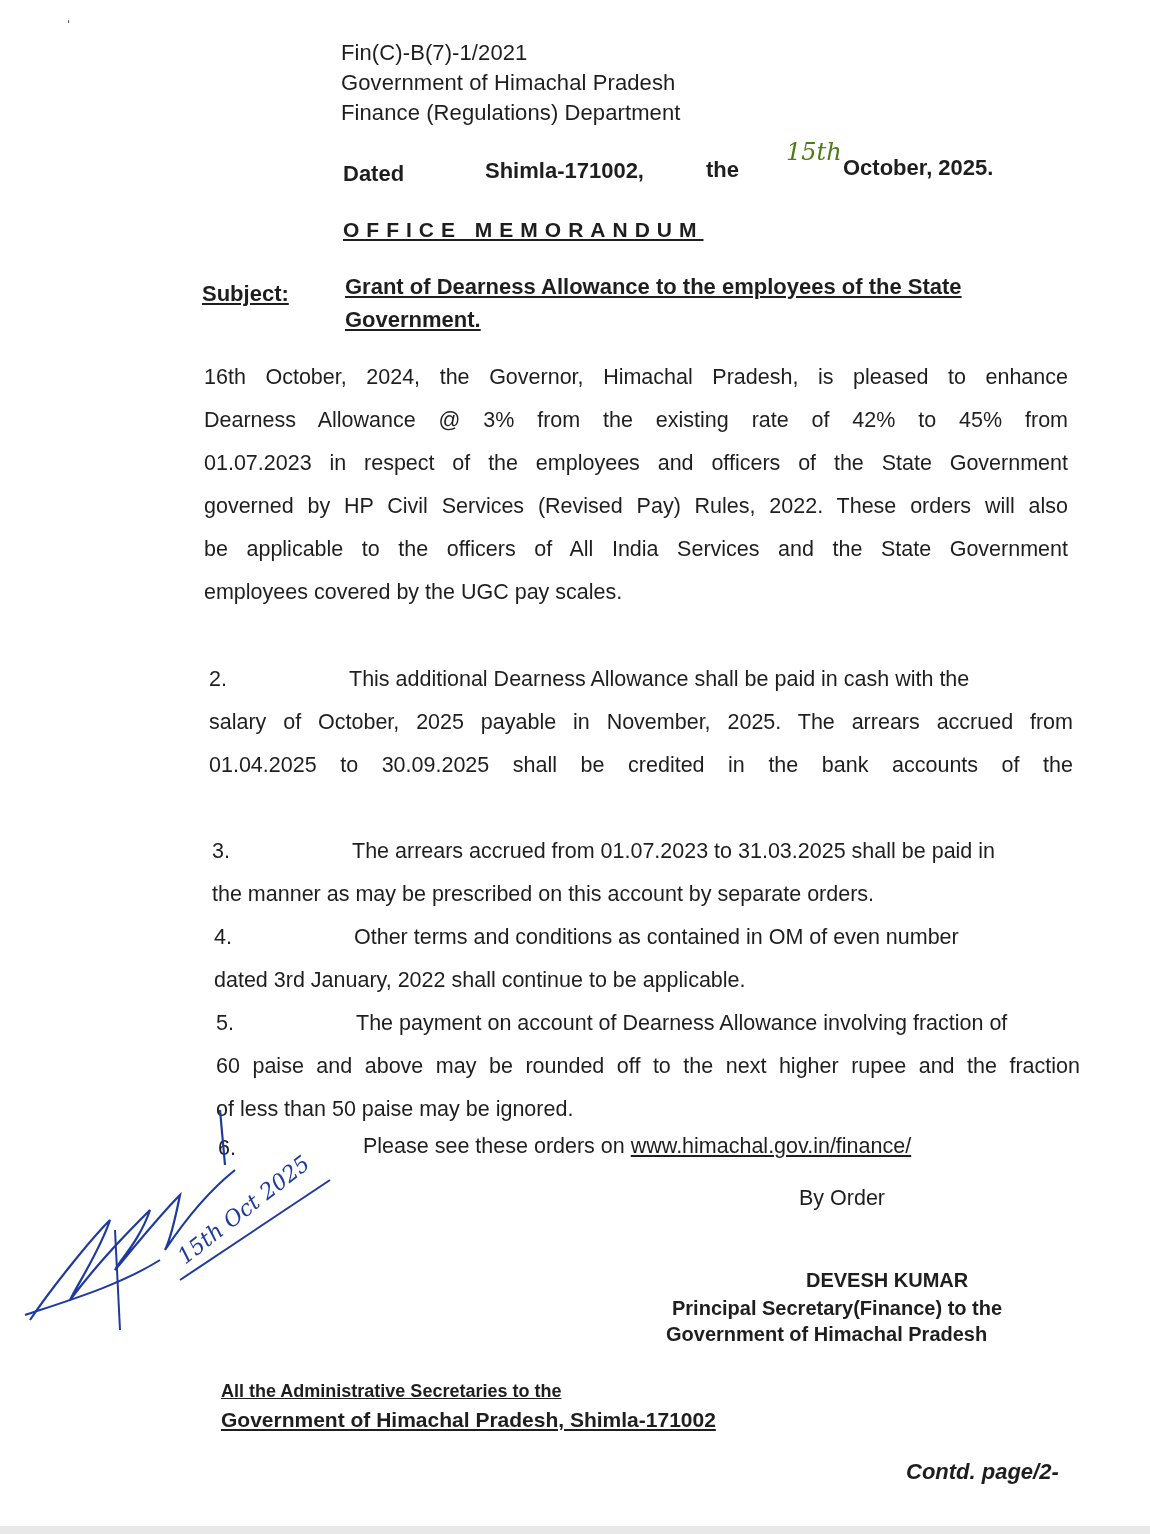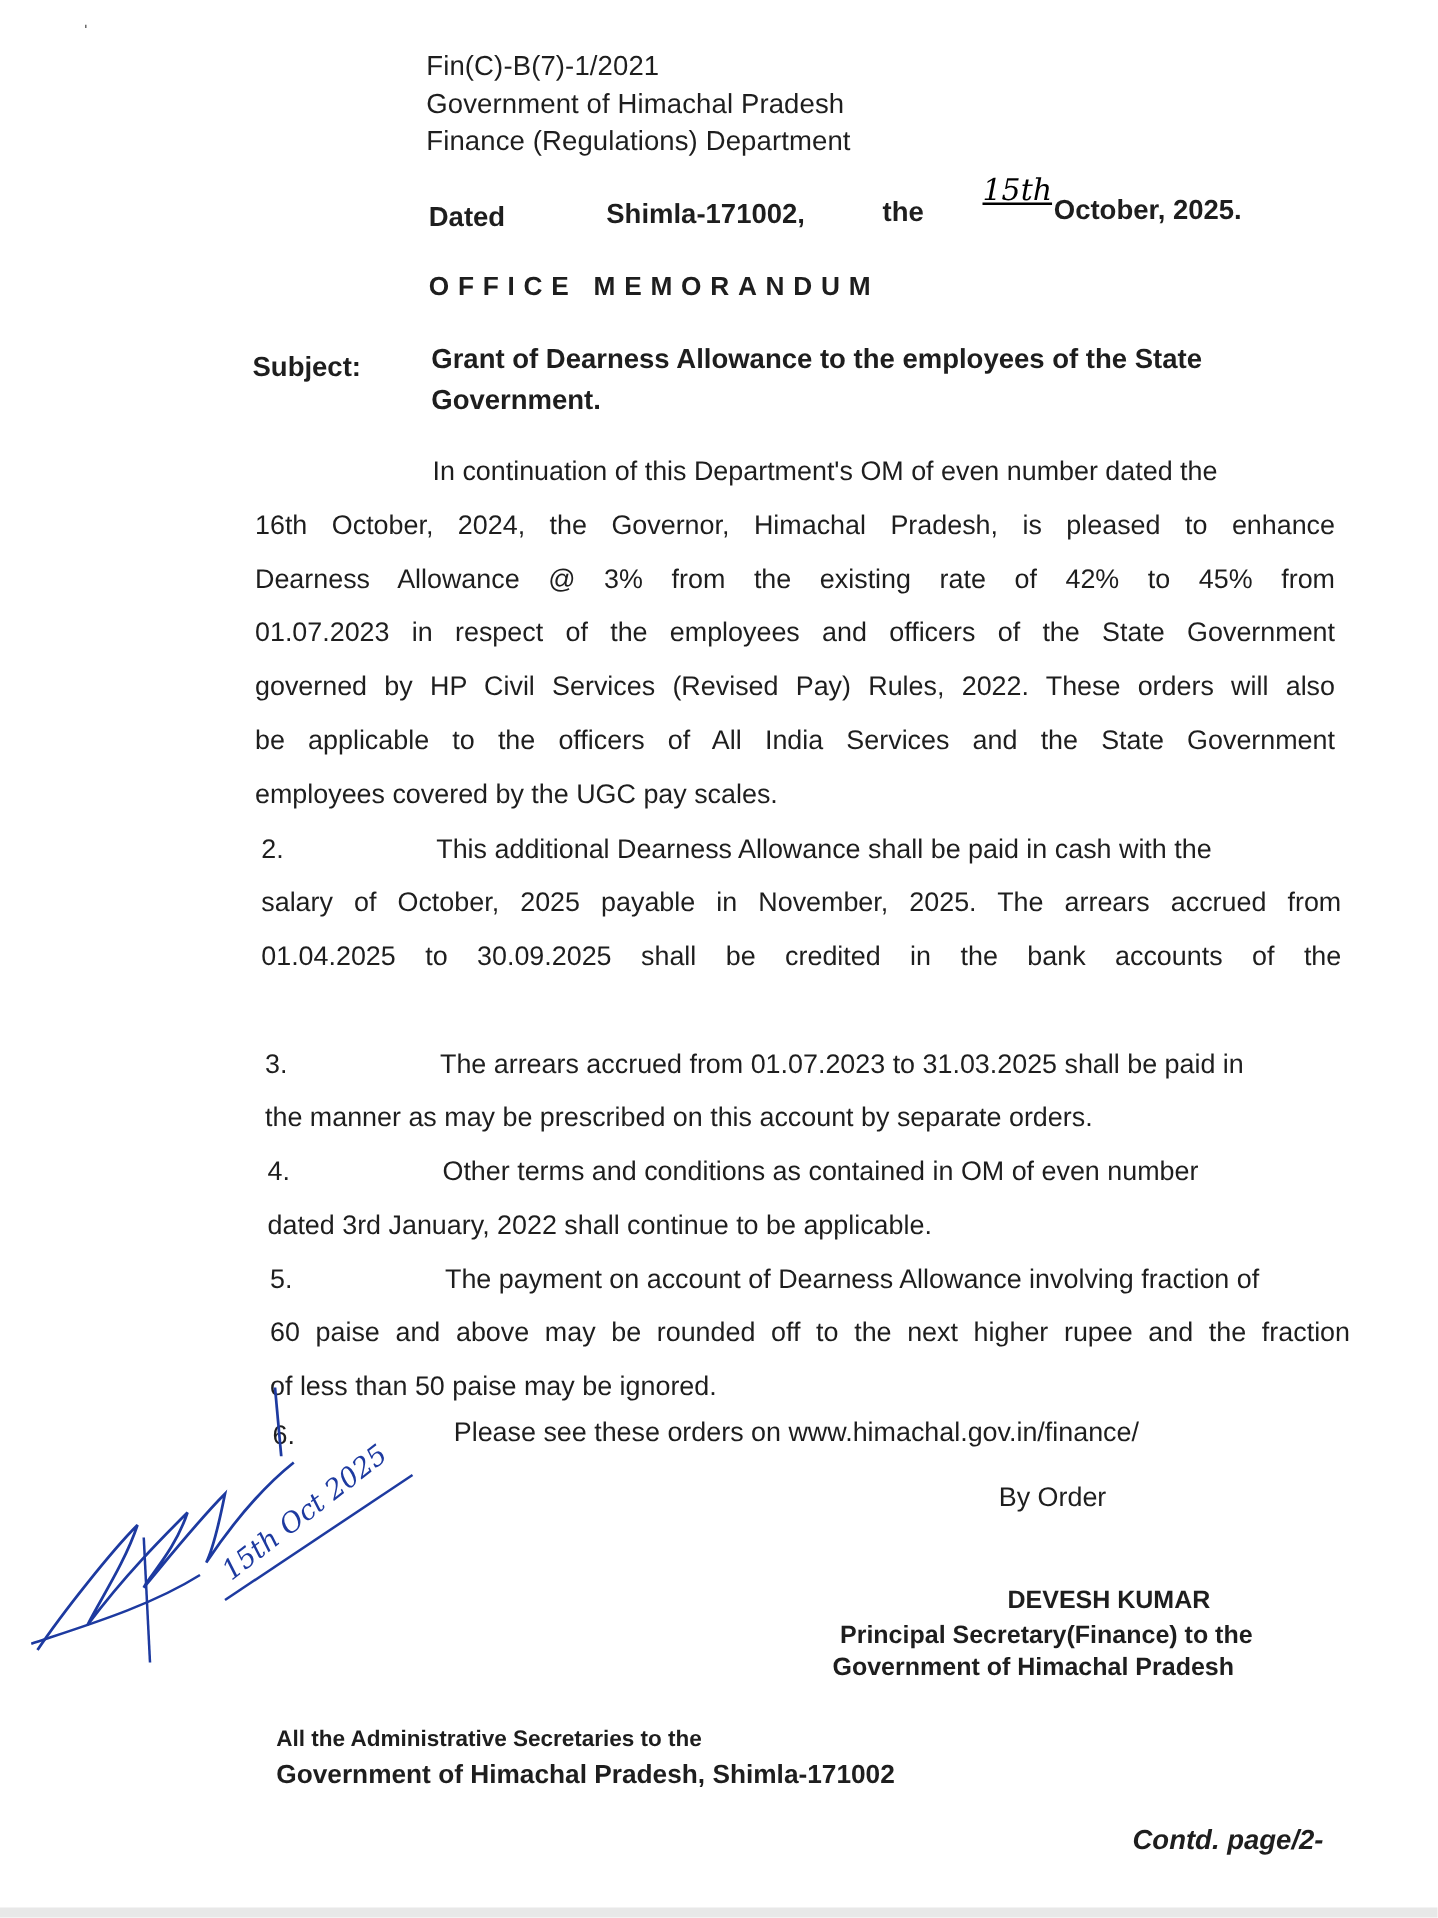--- a/index.html
+++ b/index.html
@@ -1,25 +1,25 @@
 <!DOCTYPE html>
 <html><head>
 <meta charset="utf-8">
 <style>
   html,body{margin:0;padding:0;background:#fff;}
   body{width:1150px;height:1534px;position:relative;overflow:hidden;font-family:"Liberation Sans","DejaVu Sans",sans-serif;color:#1e1e1e;}
   .abs{position:absolute;}
   .hdr{left:341px;font-weight:normal;font-size:22px;letter-spacing:0.1px;}
   .b{font-weight:bold;}
-  .u{}
+  .u{text-decoration:underline;}
   .para{position:absolute;font-size:21.5px;line-height:43px;text-align:justify;}
   .line{display:block;white-space:nowrap;}
   .just{text-align-last:justify;display:block;}
   .num{display:inline-block;width:140px;}
-  .hand{color:#000000;font-family:"DejaVu Serif",serif;font-style:italic;text-decoration:underline;}
+  .hand{color:#4d7c0f;font-family:"DejaVu Serif",serif;font-style:italic;}
   .corner-mark{left:66px;top:6px;font-size:16px;color:#333;}
   .pagebottom{left:0;top:1526px;width:1150px;height:8px;background:#e8e8e8;}
 </style>
 </head>
 <body>
 
 <div>
 
   <div class="abs corner-mark">ˌ</div>
 
@@ -33,21 +33,20 @@
   <div class="abs hand" style="left:786px;top:138px;font-size:24px;">15th</div>
   <div class="abs b" style="left:843px;top:155px;font-size:22px;">October, 2025.</div>
 
   <div class="abs b u" style="left:343px;top:218px;font-size:21px;letter-spacing:7px;">OFFICE MEMORANDUM</div>
 
   <div class="abs b u" style="left:202px;top:281px;font-size:22px;">Subject:</div>
   <div class="abs b u" style="left:345px;top:274px;font-size:22px;">Grant of Dearness Allowance to the employees of the State</div>
   <div class="abs b u" style="left:345px;top:307px;font-size:22px;">Government.</div>
 
   <div class="para" style="left:204px;top:356px;width:864px;">
-    <span class="line" style="padding-left:142px;">In continuation of this Department's OM of even number dated the</span>
     <span class="line just">16th October, 2024, the Governor, Himachal Pradesh, is pleased to enhance</span>
     <span class="line just">Dearness Allowance @ 3% from the existing rate of 42% to 45% from</span>
     <span class="line just">01.07.2023 in respect of the employees and officers of the State Government</span>
     <span class="line just">governed by HP Civil Services (Revised Pay) Rules, 2022. These orders will also</span>
     <span class="line just">be applicable to the officers of All India Services and the State Government</span>
     <span class="line">employees covered by the UGC pay scales.</span>
   </div>
 
   <div class="para" style="left:209px;top:658px;width:864px;">
     <span class="line"><span class="num">2.</span><span>This additional Dearness Allowance shall be paid in cash with the</span></span>

